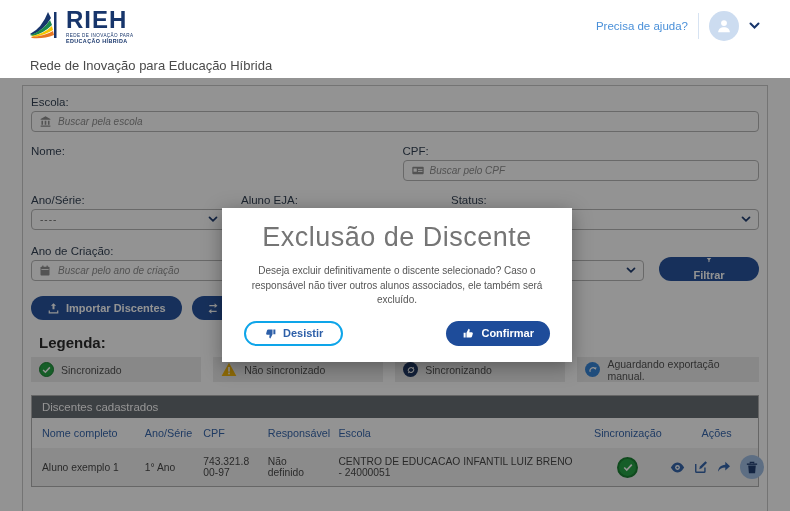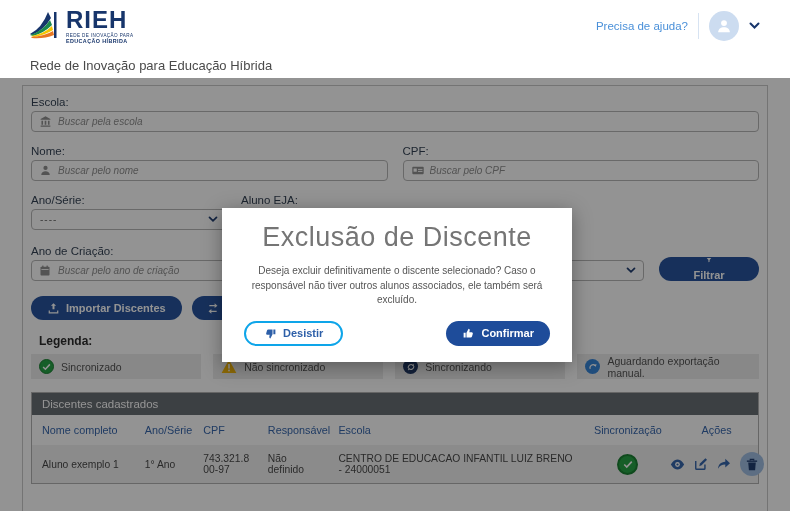--- a/index.html
+++ b/index.html
@@ -42,21 +42,21 @@
   .col-nome { flex:1; } .col-cpf { flex:1; }
   .w195 { width:195px; } .w190 { width:190px; } .grow { flex:1; }
 
   .btn { display:inline-flex; align-items:center; justify-content:center; gap:6px;
          border-radius:13px; font-size:11px; font-weight:bold; cursor:pointer; border:none;
          font-family:"Liberation Sans", sans-serif; }
   .btn-filtrar { width:100px; height:24px; background:#1e4c9a; color:#fff;flex-direction:column; }
   .toolbar-row { margin-top:15px; display:flex; gap:10px; }
   .btn-pill { height:24px; padding:0 16px; background:#1e4c9a; color:#fff; }
 
-  .legend-title { margin-top:14px; font-size:12px; font-weight:bold; color:#222;padding-left:8px; }
+  .legend-title { margin-top:14px; font-size:15px; font-weight:bold; color:#222;padding-left:8px; }
   .legend-row { margin-top:6px; display:flex; gap:12px; }
   .chip { width:178px; height:25px; background:#ececec; display:flex; align-items:center;
           gap:7px; padding:0 8px; }
   .chip:last-child { width:190px; }
   .chip span { font-size:10.5px; color:#4a4a4a; }
   .lg-ic { width:15px; height:15px; border-radius:50%; display:flex; align-items:center;
            justify-content:center; flex:none; }
 
   
   .tablewrap { margin-top:13px; border:1px solid #adadad; }
@@ -130,27 +130,20 @@
     <div class="inp">
       <svg class="lead-ic" width="13" height="13" viewBox="0 0 16 16">
         <path d="M8 1.5 14 4.8v1H2v-1zM3 7h2v5H3zm4 0h2v5H7zm4 0h2v5h-2zM2 13h12v1.6H2z" fill="#8a8a8a"></path>
       </svg>
       <input placeholder="Buscar pela escola" style="">
     </div>
 
     <div class="frow">
       <div class="col-nome">
         <div class="f-label">Nome:</div>
-        <div class="inp">
-          <svg class="lead-ic" width="13" height="13" viewBox="0 0 16 16">
-            <circle cx="8" cy="4.8" r="2.6" fill="#8a8a8a"></circle>
-            <path d="M2.8 13.6c0-3 2.3-4.6 5.2-4.6s5.2 1.6 5.2 4.6z" fill="#8a8a8a"></path>
-          </svg>
-          <input placeholder="Buscar pelo nome" style="">
-        </div>
       </div>
       <div class="col-cpf">
         <div class="f-label">CPF:</div>
         <div class="inp">
           <svg class="lead-ic" width="14" height="13" viewBox="0 0 16 16">
             <rect x="1" y="3.5" width="14" height="9" rx="1" fill="#8a8a8a"></rect>
             <rect x="2.5" y="5.5" width="4" height="4" fill="#fff"></rect>
             <rect x="8" y="6" width="5.5" height="1.2" fill="#fff"></rect>
             <rect x="8" y="8.5" width="5.5" height="1.2" fill="#fff"></rect>
           </svg>
@@ -164,20 +157,29 @@
         <div class="f-label">Ano/Série:</div>
         <div class="sel">
           <span class="val">----</span>
           <svg class="chev" width="10" height="7" viewBox="0 0 11 8">
             <path d="M1.5 1.5 L5.5 5.5 L9.5 1.5" stroke="#17356b" stroke-width="2" fill="none" stroke-linecap="round"></path>
           </svg>
         </div>
       </div>
       <div class="w195">
         <div class="f-label">Aluno EJA:</div>
+        <div class="sel">
+          <span class="val">---------</span>
+          <svg class="chev" width="10" height="7" viewBox="0 0 11 8">
+            <path d="M1.5 1.5 L5.5 5.5 L9.5 1.5" stroke="#17356b" stroke-width="2" fill="none" stroke-linecap="round"></path>
+          </svg>
+        </div>
+      </div>
+      <div class="grow">
+        <div class="f-label">Status:</div>
         <div class="sel">
           <span class="val">---------</span>
           <svg class="chev" width="10" height="7" viewBox="0 0 11 8">
             <path d="M1.5 1.5 L5.5 5.5 L9.5 1.5" stroke="#17356b" stroke-width="2" fill="none" stroke-linecap="round"></path>
           </svg>
         </div>
       </div>
     </div>
 
     <div class="frow" style="margin-top:11px; align-items:flex-end;">

